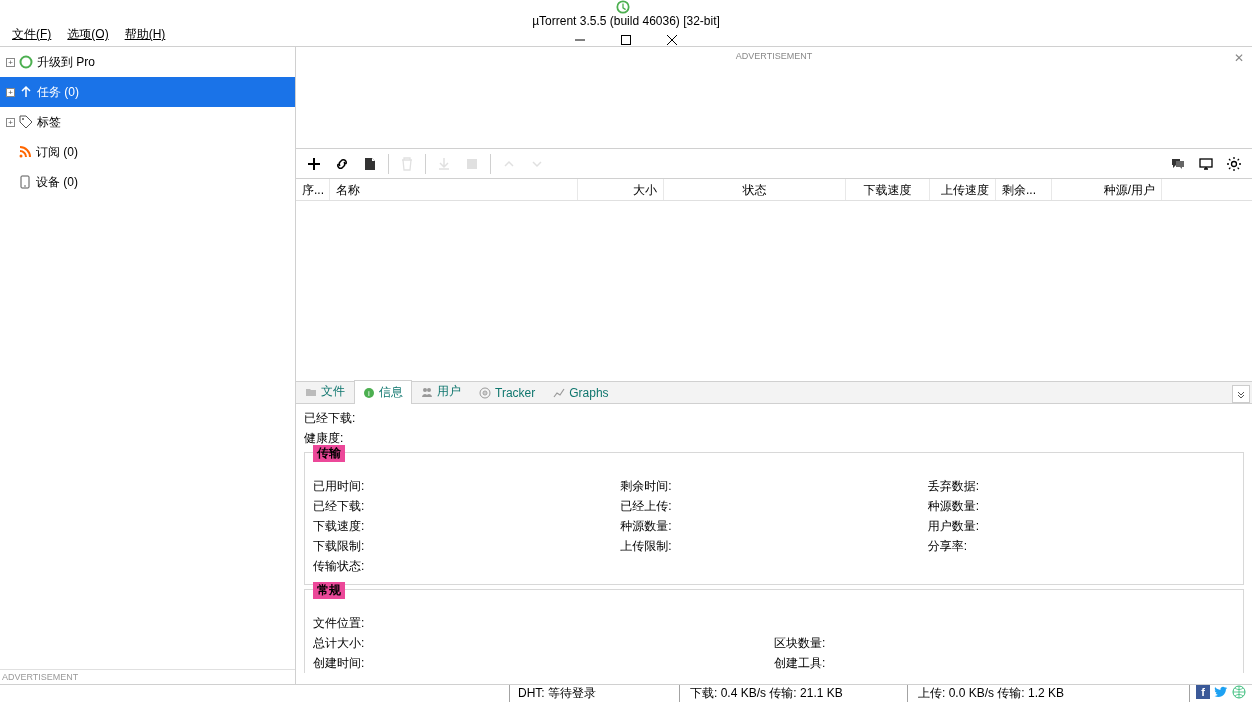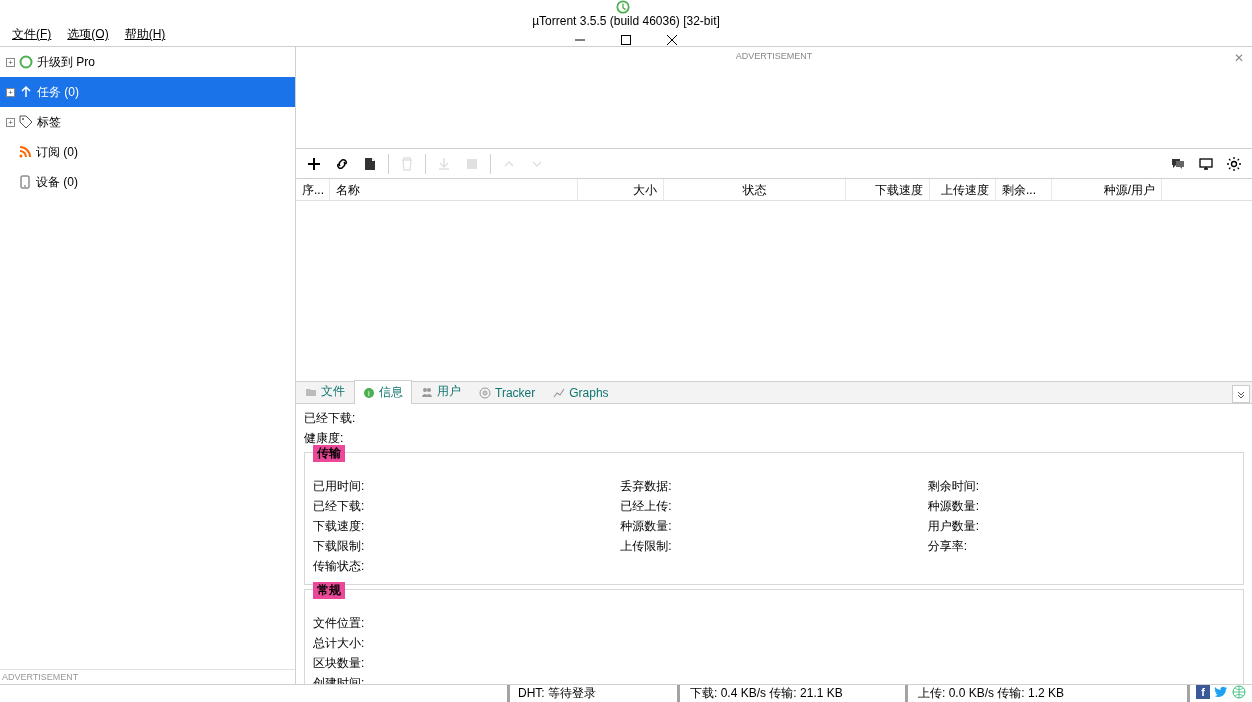--- a/index.html
+++ b/index.html
@@ -56,26 +56,26 @@
 .tabbar .chev { margin-left:auto; width:18px; height:18px; border:1px solid #ccc; display:flex; align-items:center; justify-content:center; font-size:10px; margin-right:2px; background:#fff;}
 .tab .ticon { width:12px; height:12px; }
 
 .detail-body { flex:1; overflow-y:scroll; padding:4px 8px; position:relative; }
 .kv { font-size:12px; line-height:20px; }
 .section-title { font-weight:bold; margin-top:8px; margin-bottom:2px; }
 .section-box { border:1px solid #d8d8d8; padding:6px 8px 8px 8px; margin-top:4px; position:relative; }
 .section-box .section-title { position:relative; top:-14px; background:#ec4899; display:inline-block; padding:0 4px; margin:0; }
 .row3 { display:flex; }
 .row3 > div { flex:1; }
-.row2 { display:flex;flex-direction:column; }
+.row2 { display:flex; }
 .row2 > div { flex:1; }
 
 
 .statusbar { height:18px; border-top:1px solid #d0d0d0; display:flex; align-items:center; font-size:12px; }
-.sb-cell { padding:0 8px; border-right:3px solid #a3a3a3; height:100%; display:flex; align-items:center; }
+.sb-cell { padding:0 8px; border-right:1px solid #a3a3a3; height:100%; display:flex; align-items:center; }
 .sb-icons { display:flex; gap:4px; padding:0 6px; align-items:center; }
 
 </style>
 </head>
 <body>
 
 <div class="titlebar">
   <span class="logo">
     <svg viewBox="0 0 16 16">
         <circle cx="8" cy="8" r="6.5" fill="none" stroke="#4caf50" stroke-width="2"></circle>
@@ -242,21 +242,21 @@
             </svg>
           </div>
       </div>
     </div>
 
     <div class="grid-head">
       <div class="gh" style="width:34px">序...</div>
       <div class="gh" style="width:248px">名称</div>
       <div class="gh" style="width:86px;text-align:right">大小</div>
       <div class="gh" style="width:182px;text-align:center">状态</div>
-      <div class="gh" style="width:84px;text-align:right">下载速度</div>
+      <div class="gh" style="width:84px;text-align:center">下载速度</div>
       <div class="gh" style="width:66px;text-align:right">上传速度</div>
       <div class="gh" style="width:56px">剩余...</div>
       <div class="gh" style="width:110px;text-align:right">种源/用户</div>
     </div>
     <div class="grid-body"></div>
 
     <div class="detail">
       <div class="tabbar">
         <div class="tab">
           <span class="ticon"><svg viewBox="0 0 12 12">
@@ -302,22 +302,22 @@
       </div>
 
       <div class="detail-body">
         <div class="kv">已经下载:</div>
         <div class="kv">健康度:</div>
 
         <div class="section-box">
           <div class="section-title">传输</div>
           <div class="row3">
             <div class="kv">已用时间:</div>
+            <div class="kv">剩余时间:</div>
             <div class="kv">丢弃数据:</div>
-            <div class="kv">剩余时间:</div>
           </div>
           <div class="row3">
             <div class="kv">已经下载:</div>
             <div class="kv">已经上传:</div>
             <div class="kv">种源数量:</div>
           </div>
           <div class="row3">
             <div class="kv">下载速度:</div>
             <div class="kv">种源数量:</div>
             <div class="kv">用户数量:</div>

